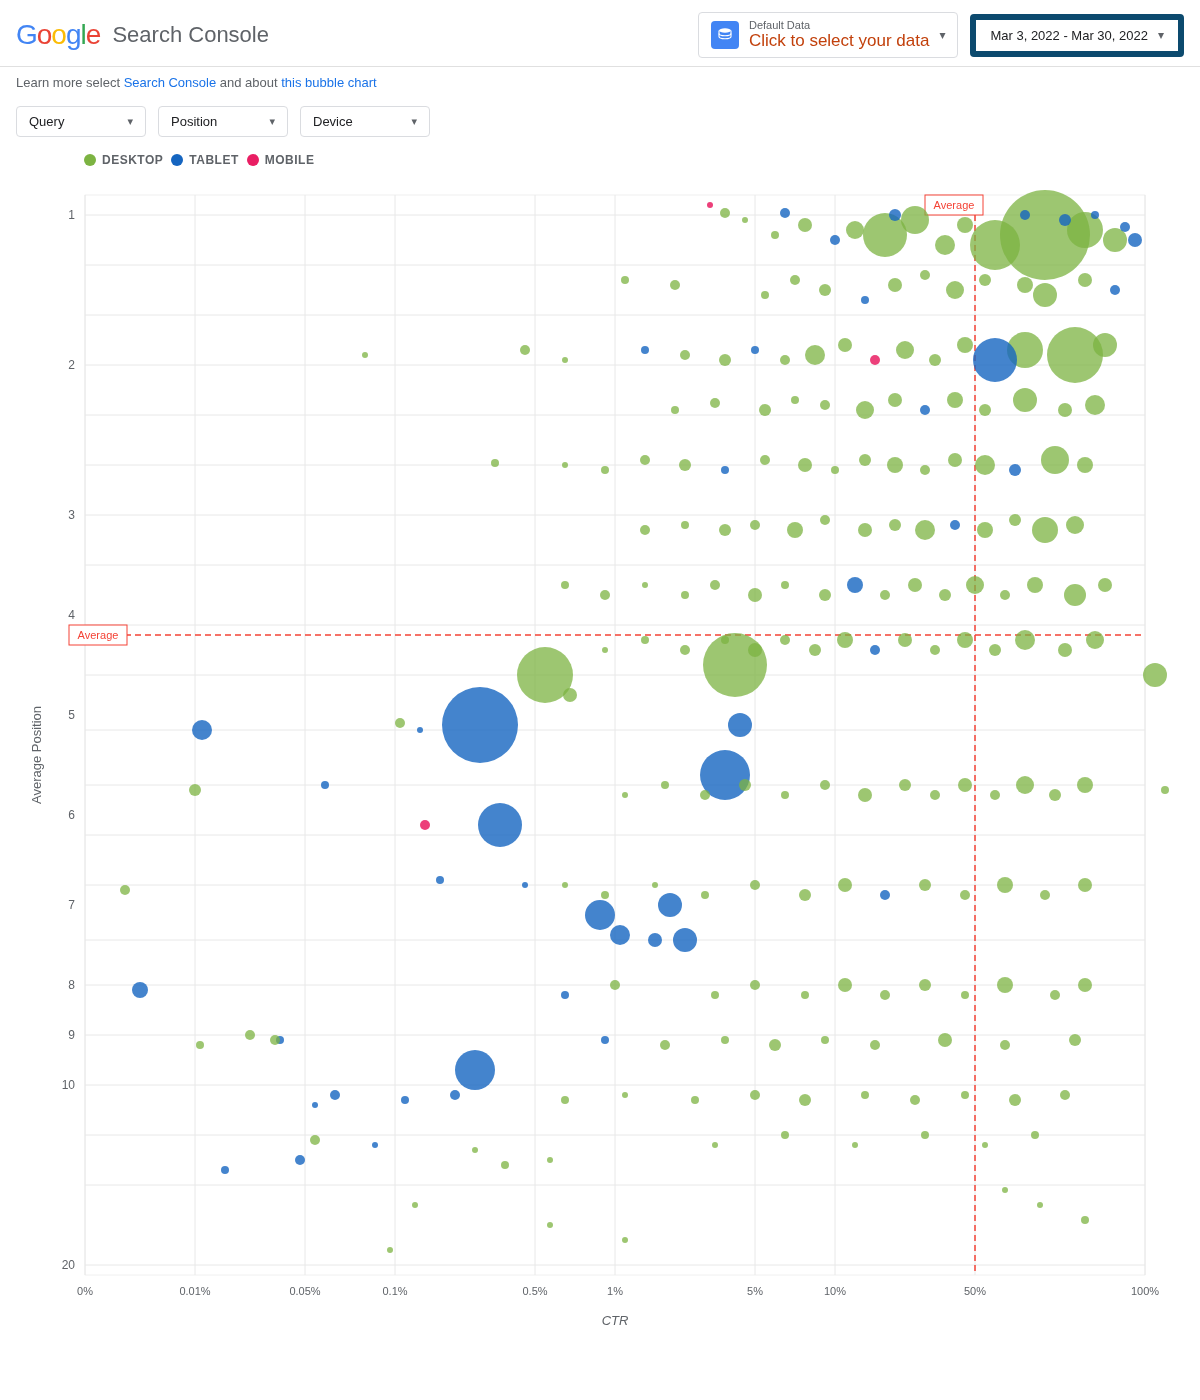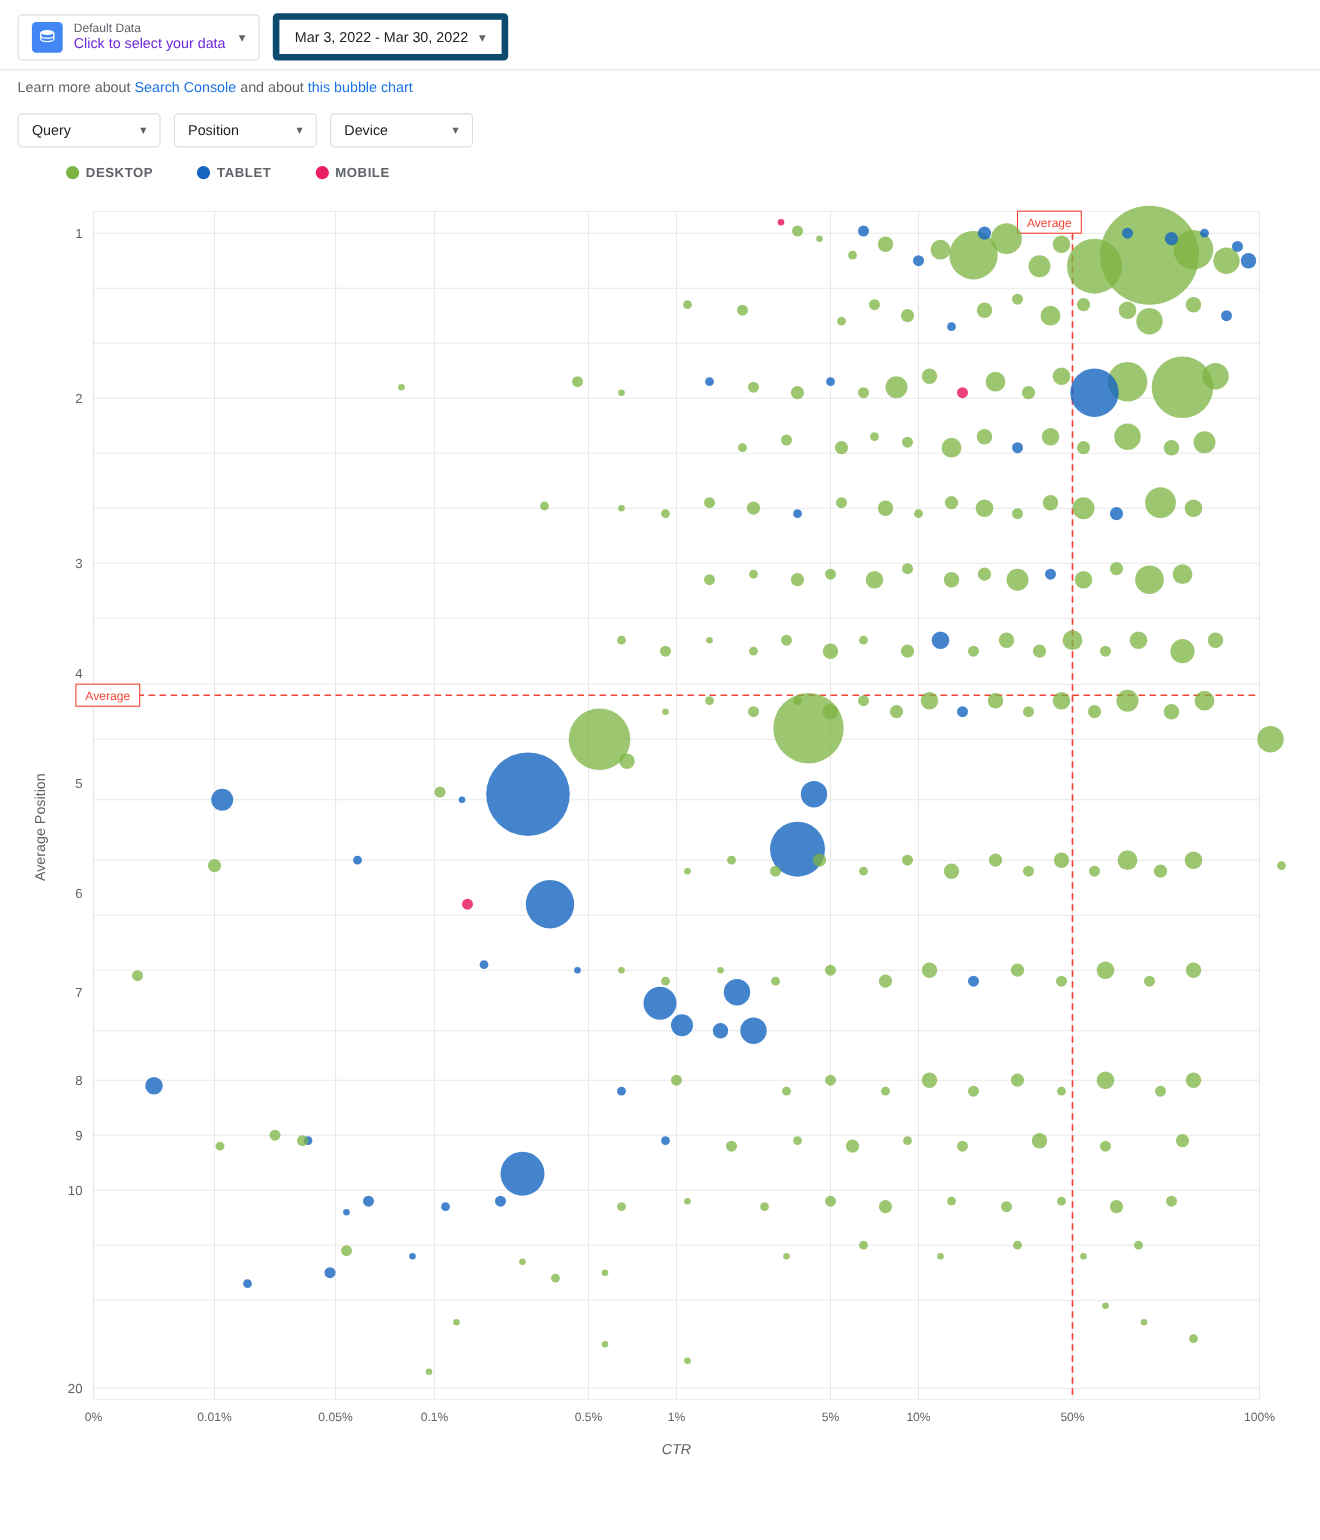--- a/index.html
+++ b/index.html
@@ -16,49 +16,55 @@
     .logo-l { color: #34A853; }
     .logo-e { color: #EA4335; }
     .logo-sc { font-size: 22px; color: #5f6368; margin-left: 6px; font-weight: 400; }
 
     .header-controls { display: flex; align-items: center; gap: 12px; }
     .data-selector { display: flex; align-items: center; border: 1px solid #dadce0; border-radius: 4px; padding: 6px 12px; cursor: pointer; gap: 10px; min-width: 220px; }
     .data-selector-icon { width: 28px; height: 28px; background: #4285F4; border-radius: 4px; display: flex; align-items: center; justify-content: center; }
     .data-selector-icon svg { width: 18px; height: 18px; fill: white; }
     .data-selector-text { flex: 1; }
     .data-selector-title { font-size: 11px; color: #5f6368; }
-    .data-selector-subtitle { font-size: 13px; color: #6d28d9; }
+    .data-selector-subtitle { font-size: 17px; color: #c2410c; }
     .data-selector-arrow { color: #5f6368; font-size: 12px; }
 
     .date-selector { display: flex; align-items: center; border: 6px solid #0c4a6e; border-radius: 4px; padding: 8px 14px; cursor: pointer; gap: 10px; }
     .date-selector-text { font-size: 13px; color: #202124; }
     .date-selector-arrow { color: #5f6368; font-size: 12px; }
 
     
     .subheader { padding: 8px 16px; font-size: 13px; color: #5f6368; }
     .subheader a { color: #1a73e8; text-decoration: none; }
 
     
     .filter-row { display: flex; gap: 12px; padding: 8px 16px; }
     .filter-btn { display: flex; align-items: center; border: 1px solid #dadce0; border-radius: 4px; padding: 7px 12px; cursor: pointer; gap: 6px; font-size: 13px; color: #202124; background: #fff; min-width: 130px; justify-content: space-between; }
     .filter-btn-arrow { color: #5f6368; font-size: 11px; }
 
     
     .chart-container { margin: 10px 16px; position: relative; }
-    .legend { display: flex; gap: 40px; padding: 8px 60px; align-items: flex-end; }
+    .legend { display: flex; gap: 8px; padding: 8px 60px; align-items: flex-end; margin-left: 24px; }
     .legend-item { display: flex; align-items: center; gap: 6px; font-size: 12px; color: #5f6368; font-weight: 600; letter-spacing: 0.5px; }
     .legend-dot { width: 12px; height: 12px; border-radius: 50%; }
 
     .chart-wrapper { position: relative; width: 100%; height: 1150px; }
     .chart-svg { width: 100%; height: 100%; }
   </style>
 </head>
 <body>
 
 <div class="header">
+  <div class="logo">
+    <span class="logo-google">
+      <span class="logo-g">G</span><span class="logo-o1">o</span><span class="logo-o2">o</span><span class="logo-g2">g</span><span class="logo-l">l</span><span class="logo-e">e</span>
+    </span>
+    <span class="logo-sc">&nbsp;Search Console</span>
+  </div>
 
   <div class="header-controls">
     <div class="data-selector">
       <div class="data-selector-icon">
         <svg viewBox="0 0 24 24">
             <ellipse cx="12" cy="6" rx="8" ry="3" fill="white"></ellipse>
             <path d="M4 6v4c0 1.66 3.58 3 8 3s8-1.34 8-3V6" fill="none" stroke="white" stroke-width="1.5"></path>
             <path d="M4 10v4c0 1.66 3.58 3 8 3s8-1.34 8-3v-4" fill="none" stroke="white" stroke-width="1.5"></path>
           </svg>
       </div>
@@ -70,21 +76,21 @@
     </div>
 
     <div class="date-selector">
       <span class="date-selector-text">Mar 3, 2022 - Mar 30, 2022</span>
       <span class="date-selector-arrow">▾</span>
     </div>
   </div>
 </div>
 
 <div class="subheader">
-  <span>Learn more about </span>
+  <span>Learn more select </span>
   <a href="#">Search Console</a>
   <span> and about </span>
   <a href="#">this bubble chart</a>
 </div>
 
 <div class="filter-row">
   <div class="filter-btn">
     <span>Query</span>
     <span class="filter-btn-arrow">▾</span>
   </div>

